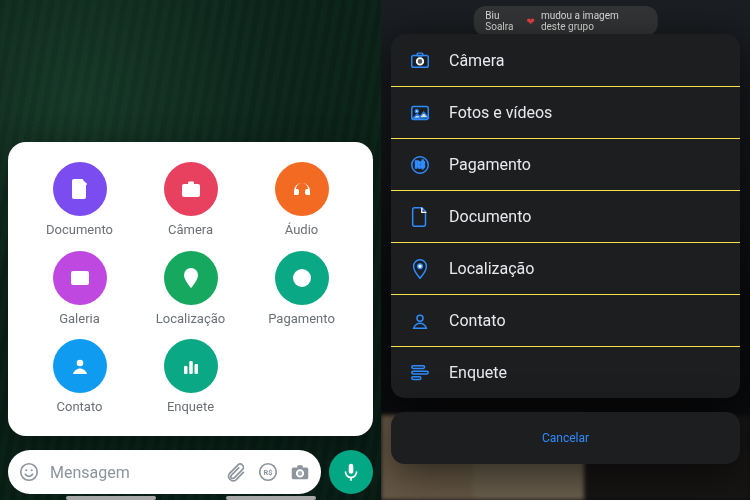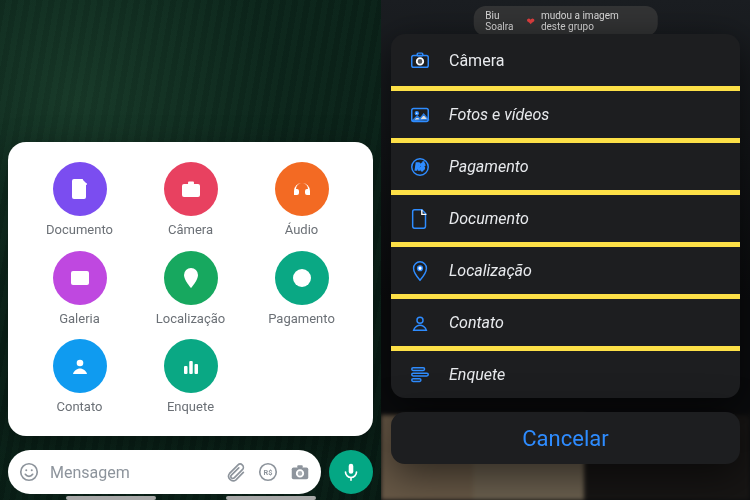--- a/index.html
+++ b/index.html
@@ -49,27 +49,27 @@
   .right-blur-photo{position:absolute; left:0; right:0; bottom:0; height:85px;
      background:linear-gradient(90deg,#bba07f 0 25%,#c3af8f 25% 55%,#2a2725 55% 100%);
      filter:blur(2px) brightness(.55);}
   .sys-pill{position:absolute; top:6px; left:50%; transform:translateX(-50%);
      background:rgba(60,60,60,.75); color:#ddd; font-size:10px; padding:4px 12px; border-radius:12px;
      display:flex; align-items:center; gap:6px; filter:blur(.4px);}
   .sys-pill .heart{color:#e34040;}
   .sheet{position:absolute; left:10px; right:10px; top:34px; background:#1d1e20; border-radius:14px;
      box-shadow:0 10px 40px rgba(0,0,0,.6);}
   .row{display:flex; align-items:center; gap:18px; height:52px; padding:0 18px; color:#e8eaed;}
-  .row + .row{border-top:5px solid #fde047;font-style:italic;}
+  .row + .row{border-top:1px solid #fde047;}
   .row .icon{color:#2e8cff; width:22px; display:flex; align-items:center; justify-content:center;}
   .row .label{font-size:16px;}
   .cancel{position:absolute; left:10px; right:10px; top:412px; height:52px; background:#1d1e20;
      border-radius:14px; display:flex; align-items:center; justify-content:center;
      box-shadow:0 10px 40px rgba(0,0,0,.6);}
-  .cancel span{color:#2e8cff; font-size:22px;}
+  .cancel span{color:#2e8cff; font-size:12px;}
 
   .att-icon{fill:#fff;}
 </style>
 </head>
 <body>
 
 <svg width="0" height="0" style="position:absolute">
   <defs>
     <g id="ic-document">
         <path d="M6 2h8l4 4v14a2 2 0 0 1-2 2H6a2 2 0 0 1-2-2V4a2 2 0 0 1 2-2z"></path>

